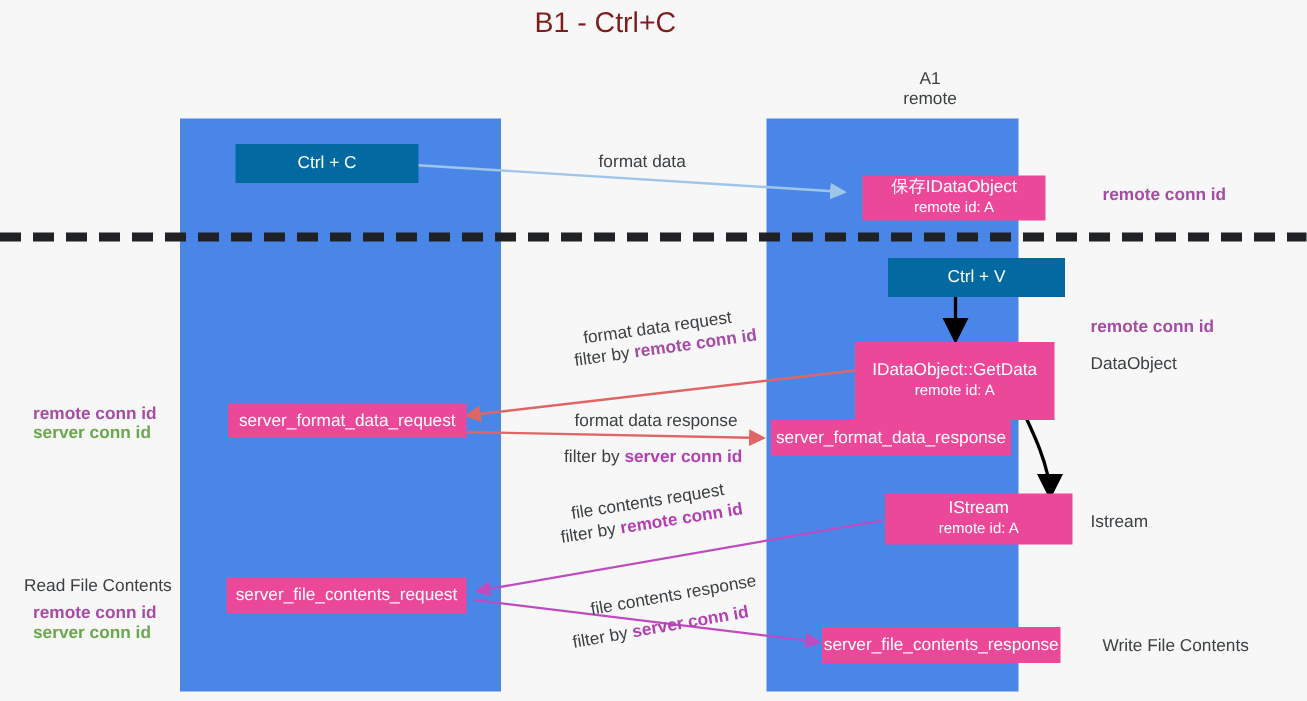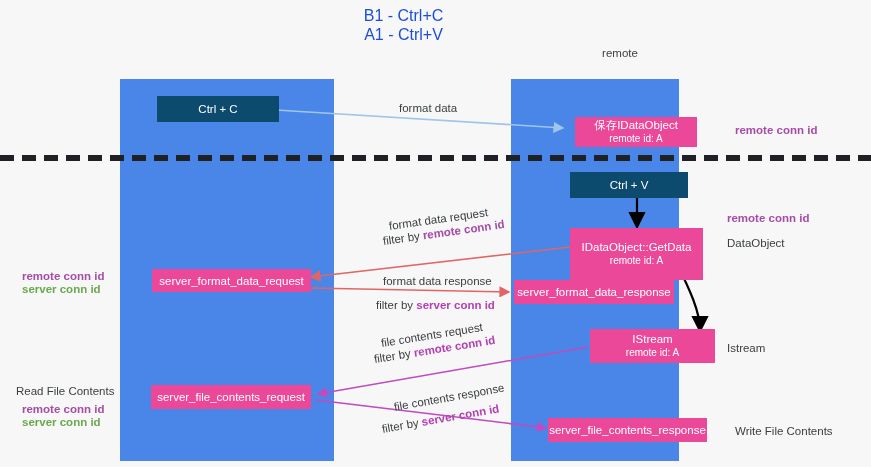--- a/index.html
+++ b/index.html
@@ -7,21 +7,21 @@
     width:871px;height:467px;overflow:hidden;position:relative;
     background:#f7f7f7;
     font-family:"Liberation Sans","DejaVu Sans",sans-serif;
     color:#3c4043;
   }
   #stage{position:absolute;left:0;top:0;width:871px;height:467px;}
 
   
   .title{
     position:absolute;left:0;top:6px;width:807px;text-align:center;
-    font-size:16px;line-height:19px;color:#1d4ed8;
+    font-size:19px;line-height:19px;color:#7f1d1d;
   }
 
   
   .colhead{
     position:absolute;text-align:center;font-size:11.5px;line-height:13px;color:#3c4043;
   }
 
   
   .lane{position:absolute;background:#4a86e8;}
 
@@ -31,21 +31,21 @@
     background-image:repeating-linear-gradient(to right,#202124 0 14px,transparent 14px 22px);
   }
 
   
   .node{
     position:absolute;display:flex;flex-direction:column;
     align-items:center;justify-content:center;
     color:#ffffff;font-size:11.5px;line-height:14px;text-align:center;
     box-sizing:border-box;padding:2px 4px;
   }
-  .node.green{background:#0c4a6e;}
+  .node.green{background:#0369a1;}
   .node.orange{background:#ec4899;}
   .node .l2{font-size:10px;}
 
   
   .txt{position:absolute;font-size:11.5px;line-height:14px;color:#3c4043;white-space:nowrap;}
   .purple{color:#a64ca6;font-weight:bold;}
   .green-t{color:#6aa84f;font-weight:bold;}
   .magenta{color:#b33fb3;font-weight:bold;}
 
   .rot-a{transform:rotate(-8deg);transform-origin:left center;}
@@ -54,24 +54,24 @@
 
   svg.arrows{position:absolute;left:0;top:0;width:871px;height:467px;pointer-events:none;}
 </style>
 </head>
 <body>
 
 <div id="stage">
 
   <div class="title">
     <div>B1 - Ctrl+C</div>
-    <div>A1 - Ctrl+V</div>
   </div>
 
   <div class="colhead" style="left:545px;top:47px;width:150px;">
+    <div>A1</div>
     <div>remote</div>
   </div>
 
   <div class="lane" style="left:120px;top:79px;width:214px;height:382px;"></div>
   <div class="lane" style="left:511px;top:79px;width:168px;height:382px;"></div>
 
   <svg class="arrows" viewBox="0 0 871 467">
     <defs>
       <marker id="ar-blue" markerWidth="7" markerHeight="7" refX="6" refY="3.5" orient="auto">
         <path d="M0,0 L7,3.5 L0,7 z" fill="#9fc5e8"></path>
@@ -106,21 +106,21 @@
 
   <div class="node green" style="left:157px;top:96px;width:122px;height:26px;">
     <div>Ctrl + C</div>
   </div>
 
   <div class="node orange" style="left:575px;top:117px;width:122px;height:30px;">
     <div>保存IDataObject</div>
     <div class="l2">remote id: A</div>
   </div>
 
-  <div class="node green" style="left:570px;top:172px;width:118px;height:26px;">
+  <div class="node green" style="left:592px;top:172px;width:118px;height:26px;">
     <div>Ctrl + V</div>
   </div>
 
   <div class="node orange" style="left:570px;top:228px;width:133px;height:52px;">
     <div>IDataObject::GetData</div>
     <div class="l2">remote id: A</div>
   </div>
 
   <div class="node orange" style="left:590px;top:329px;width:125px;height:34px;">
     <div>IStream</div>

